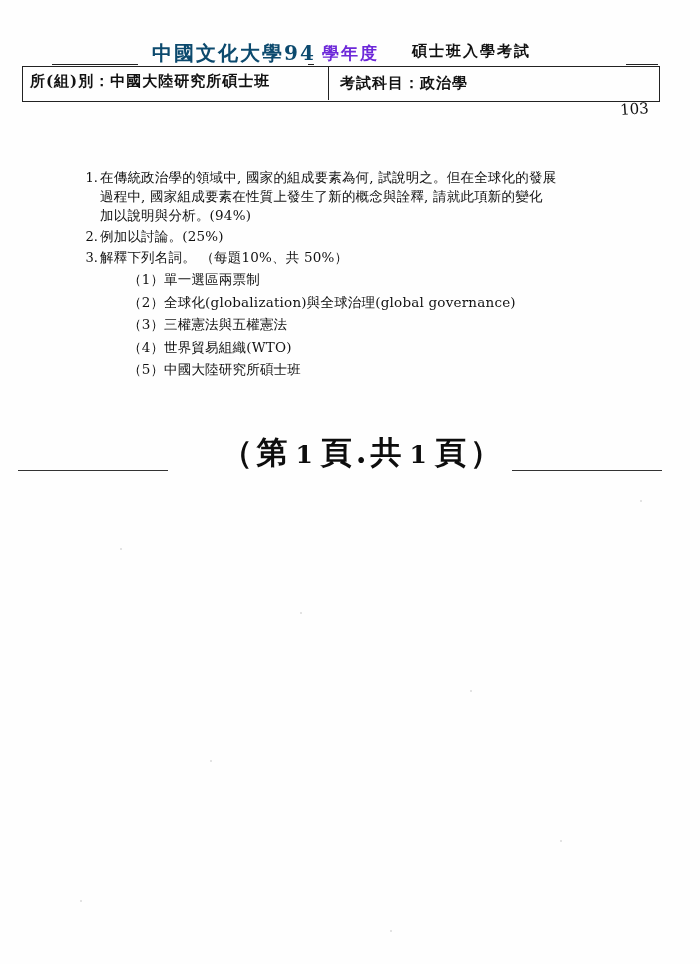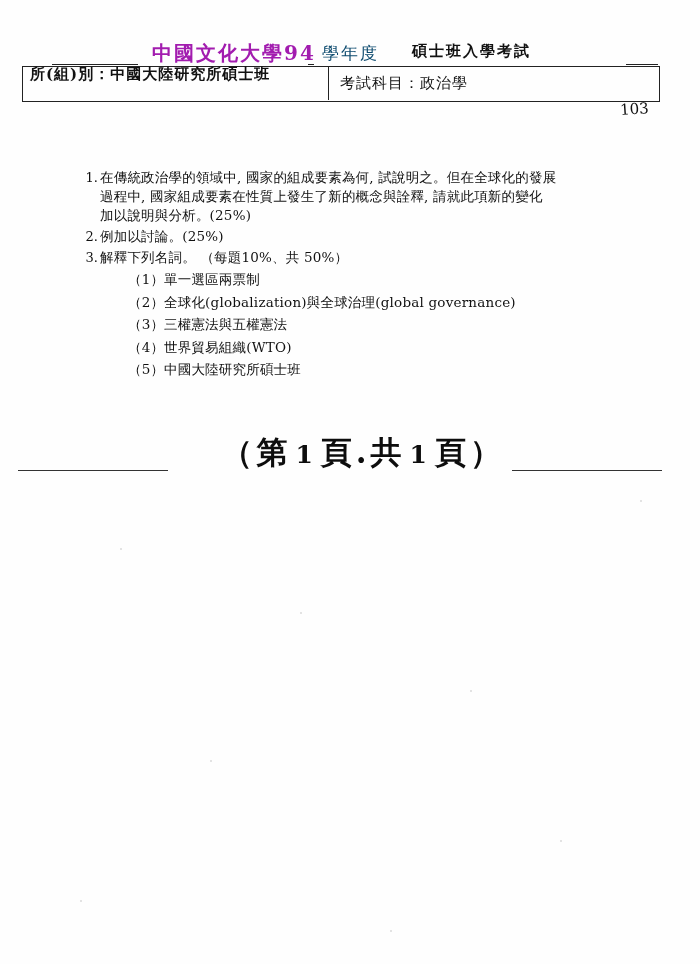--- a/index.html
+++ b/index.html
@@ -42,30 +42,30 @@
   }
 
   .hdr-school {
     position: absolute;
     left: 130px;
     top: 2px;
     font-size: 20px;
     letter-spacing: 2px;
     font-family: "DejaVu Serif", serif;
     font-weight: bold;
-    color: #a21caf;
+    color: #0c4a6e;
   }
   .hdr-year {
     position: absolute;
     left: 300px;
     top: 4px;
     font-size: 17px;
     letter-spacing: 2px;
-    font-weight: normal;
-    color: #0c4a6e;
+    font-weight: bold;
+    color: #6d28d9;
   }
   .hdr-exam {
     position: absolute;
     left: 390px;
     top: 4px;
     font-size: 15px;
     letter-spacing: 2px;
     font-weight: bold;
     color: #111;
   }
@@ -93,34 +93,34 @@
   .hdr-vert {
     position: absolute;
     top: 28px;
     left: 306px;
     height: 34px;
     border-left: 1.6px solid #222;
   }
 
   .hdr-dept {
     position: absolute;
-    top: 27px;
+    top: 34px;
     left: 8px;
     font-size: 15px;
     letter-spacing: 1px;
     font-weight: bold;
     color: #111;
   }
   .hdr-subject {
     position: absolute;
     top: 36px;
     left: 318px;
     font-size: 15px;
     letter-spacing: 1px;
-    font-weight: normal;
+    font-weight: bold;
     color: #111;
   }
 
   .hdr-pagemark {
     position: absolute;
     top: 62px;
     left: 598px;
     font-size: 15px;
     font-family: "DejaVu Serif", serif;
     color: #111;
@@ -242,21 +242,21 @@
     <div class="hdr-pagemark">103</div>
   </div>
 
   <div class="body-block">
 
     <div class="q-item">
       <span class="q-num">1.</span>
       <div class="q-text">
         <span class="line">在傳統政治學的領域中, 國家的組成要素為何, 試說明之。但在全球化的發展</span>
         <span class="line">過程中, 國家組成要素在性質上發生了新的概念與詮釋, 請就此項新的變化</span>
-        <span class="line">加以說明與分析。(25%)</span>
+        <span class="line">加以說明與分析。(94%)</span>
       </div>
     </div>
 
     <div class="q-item">
       <span class="q-num">2.</span>
       <div class="q-text">
         <span class="line">例加以討論。(25%)</span>
       </div>
     </div>
 

